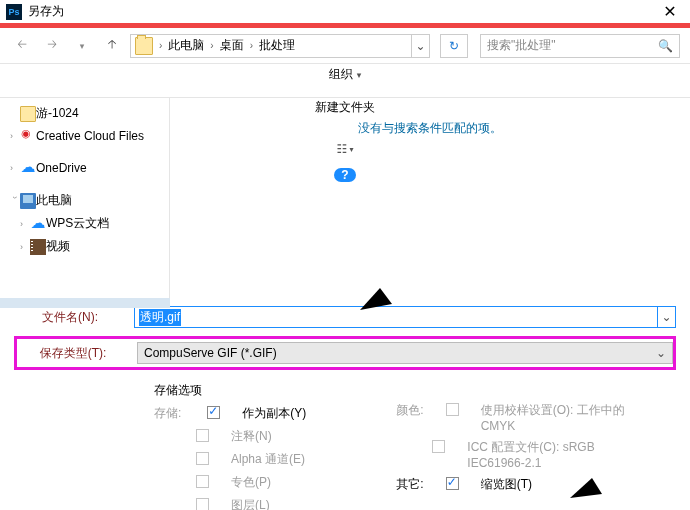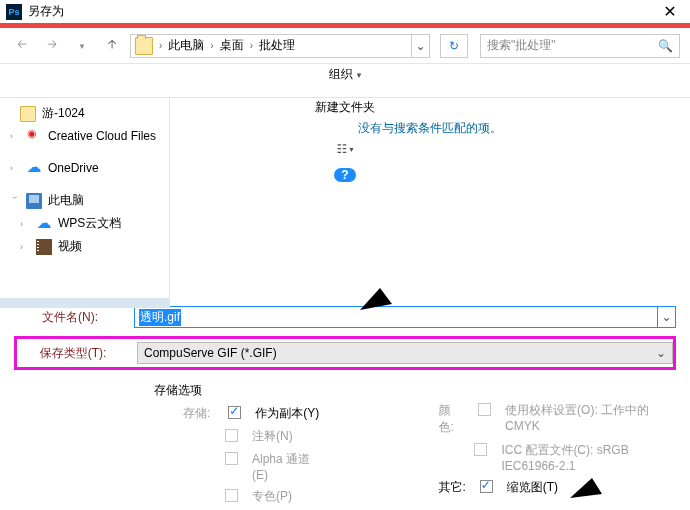--- a/index.html
+++ b/index.html
@@ -25,21 +25,21 @@
 .searchbox .sicon { color:#555; }
 
 .toolbar { height: 34px; display:flex; align-items:center; padding: 0 10px; border-bottom:1px solid #e5e5e5; gap:12px;flex-direction:column; }
 .toolbar .t-btn { color:#000; padding:2px 6px; display:flex; align-items:center; gap:4px; }
 .toolbar .spacer { flex:1; }
 .toolbar .icon-btn { width:28px; height:22px; display:flex; align-items:center; justify-content:center; color:#555; }
 .toolbar .help { width:22px; height:22px; border-radius:11px; background:#1a8cff; color:#fff; display:flex; align-items:center; justify-content:center; font-weight:bold; }
 
 .body { display:flex; height: 200px; }
 .sidebar { width: 170px; border-right:1px solid #e5e5e5; padding:4px 0; overflow:hidden; }
-.sb-item { display:flex; align-items:center; padding:3px 8px 3px 20px; gap:6px; color:#000; white-space:nowrap; overflow:hidden; text-overflow:ellipsis; }
+.sb-item { display:flex; align-items:center; padding:3px 8px 3px 20px; color:#000; white-space:nowrap; overflow:hidden; text-overflow:ellipsis; }
 .sb-item.l1 { padding-left: 10px; }
 .sb-spacer { height:10px; }
 .sb-icon { width:16px; height:16px; flex-shrink:0; }
 .ico-folder { background:#ffe9a6; border:1px solid #d9b34a; border-radius:1px; }
 .ico-cc { background:#fff; position:relative; }
 .ico-cc::after { content:"◉"; color:#da1f26; position:absolute; left:1px; top:-1px; font-size:11px; }
 .ico-cloud { color:#1a8cff; font-size:15px; line-height:14px; text-align:center; }
 .ico-pc { background:#3b7dc4; border-radius:1px; position:relative; }
 .ico-pc::after { content:""; position:absolute; left:3px; top:2px; width:10px; height:8px; background:#a6cfee; }
 .ico-wps { color:#1a8cff; font-size:15px; line-height:14px; text-align:center; }
@@ -56,21 +56,21 @@
 .filename-input { flex:1; height:22px; border:1px solid #1a8cff; padding:0 4px; display:flex; align-items:center; }
 .filename-input .sel { background:#1a8cff; color:#fff; padding:0 1px; }
 .fn-drop { width:18px; height:22px; border:1px solid #1a8cff; border-left:none; display:flex; align-items:center; justify-content:center; color:#555; }
 .type-row { border:3px solid #e815d6; padding:3px 0; }
 .type-select { flex:1; height:22px; border:1px solid #bbb; background:#e8e8e8; padding:0 6px; display:flex; align-items:center; }
 .type-select .dd { margin-left:auto; color:#555; }
 
 .options { display:flex; padding: 4px 0 0 140px; gap: 90px; }
 .opt-col { display:flex; flex-direction:column; gap:6px; color:#a0a0a0; }
 .opt-col .hdr { color:#000; }
-.chk-row { display:flex; align-items:flex-start; gap:14px;margin-left:29px; }
+.chk-row { display:flex; align-items:flex-start; gap:22px; }
 .chk { width:13px; height:13px; border:1px solid #888; background:#fff; display:inline-block; flex-shrink:0; position:relative; top:1px; }
 .chk.checked::after { content:"✓"; position:absolute; left:0; top:-3px; color:#1a73e8; font-size:12px; }
 .chk.disabled { border-color:#c5c5c5; }
 .sub { padding-left: 42px; }
 
 
 .arrow { position:absolute; pointer-events:none; }
 </style>
 </head>
 <body>

